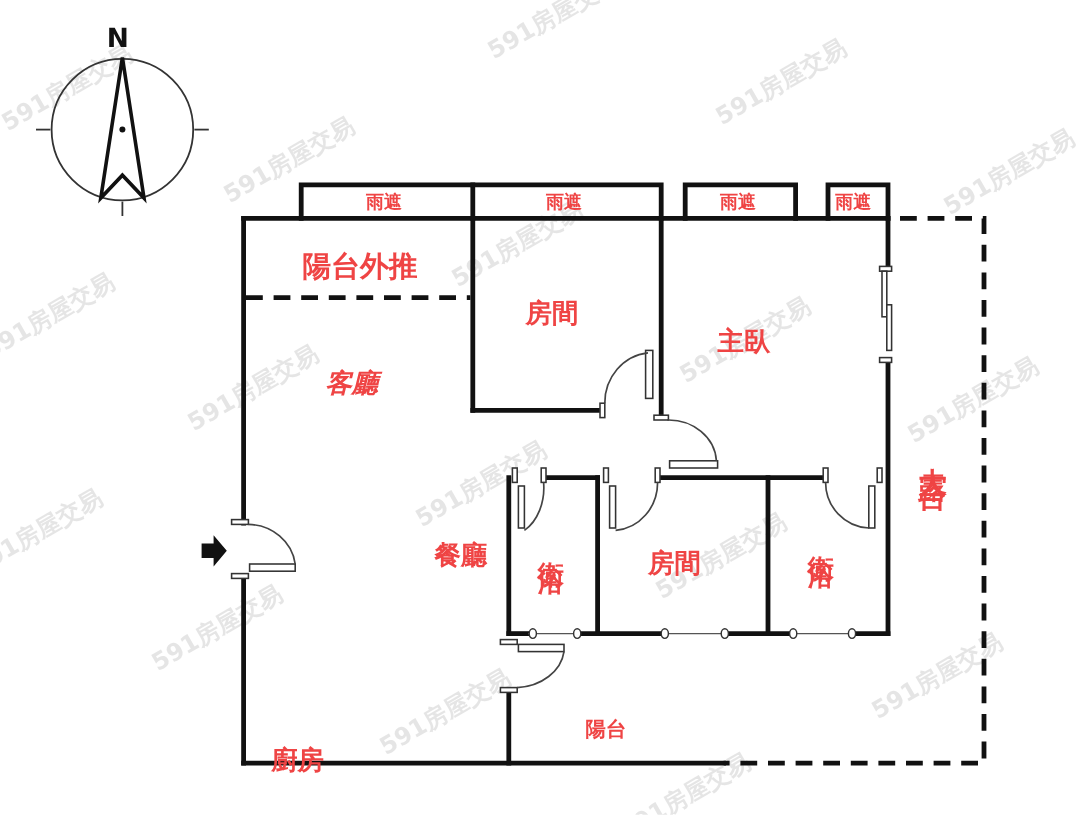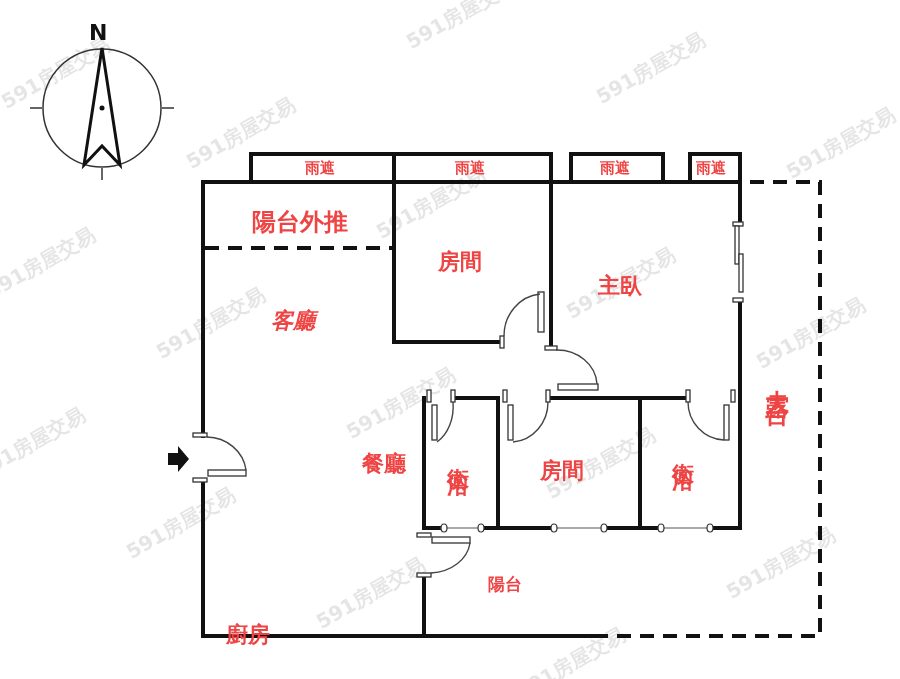--- a/index.html
+++ b/index.html
@@ -170,13 +170,13 @@
 <div class="lbl lbl-small" style="left:252px;top:210px;font-size:24px;">陽台外推</div>
 <div class="lbl lbl-room" style="left:438px;top:251px;">房間</div>
 <div class="lbl lbl-room" style="left:598px;top:275px;">主臥</div>
 <div class="lbl lbl-room" style="left:271px;top:310px;font-style:italic;">客廳</div>
 <div class="lbl lbl-room" style="left:330px;top:453px;margin-left:32px;">餐廳</div>
 <div class="lbl lbl-vert" style="left:447px;top:450px;font-size:22px;">衛浴</div>
 <div class="lbl lbl-room" style="left:540px;top:460px;">房間</div>
 <div class="lbl lbl-vert" style="left:672px;top:445px;font-size:22px;">衛浴</div>
 <div class="lbl lbl-vert" style="left:765px;top:370px;">大露台</div>
 <div class="lbl lbl-room" style="left:226px;top:624px;">廚房</div>
-<div class="lbl lbl-small" style="left:488px;top:576px;font-size:17px;">陽台</div>
+<div class="lbl lbl-small" style="left:488px;top:600px;font-size:17px;">陽台</div>
 
 </body></html>

